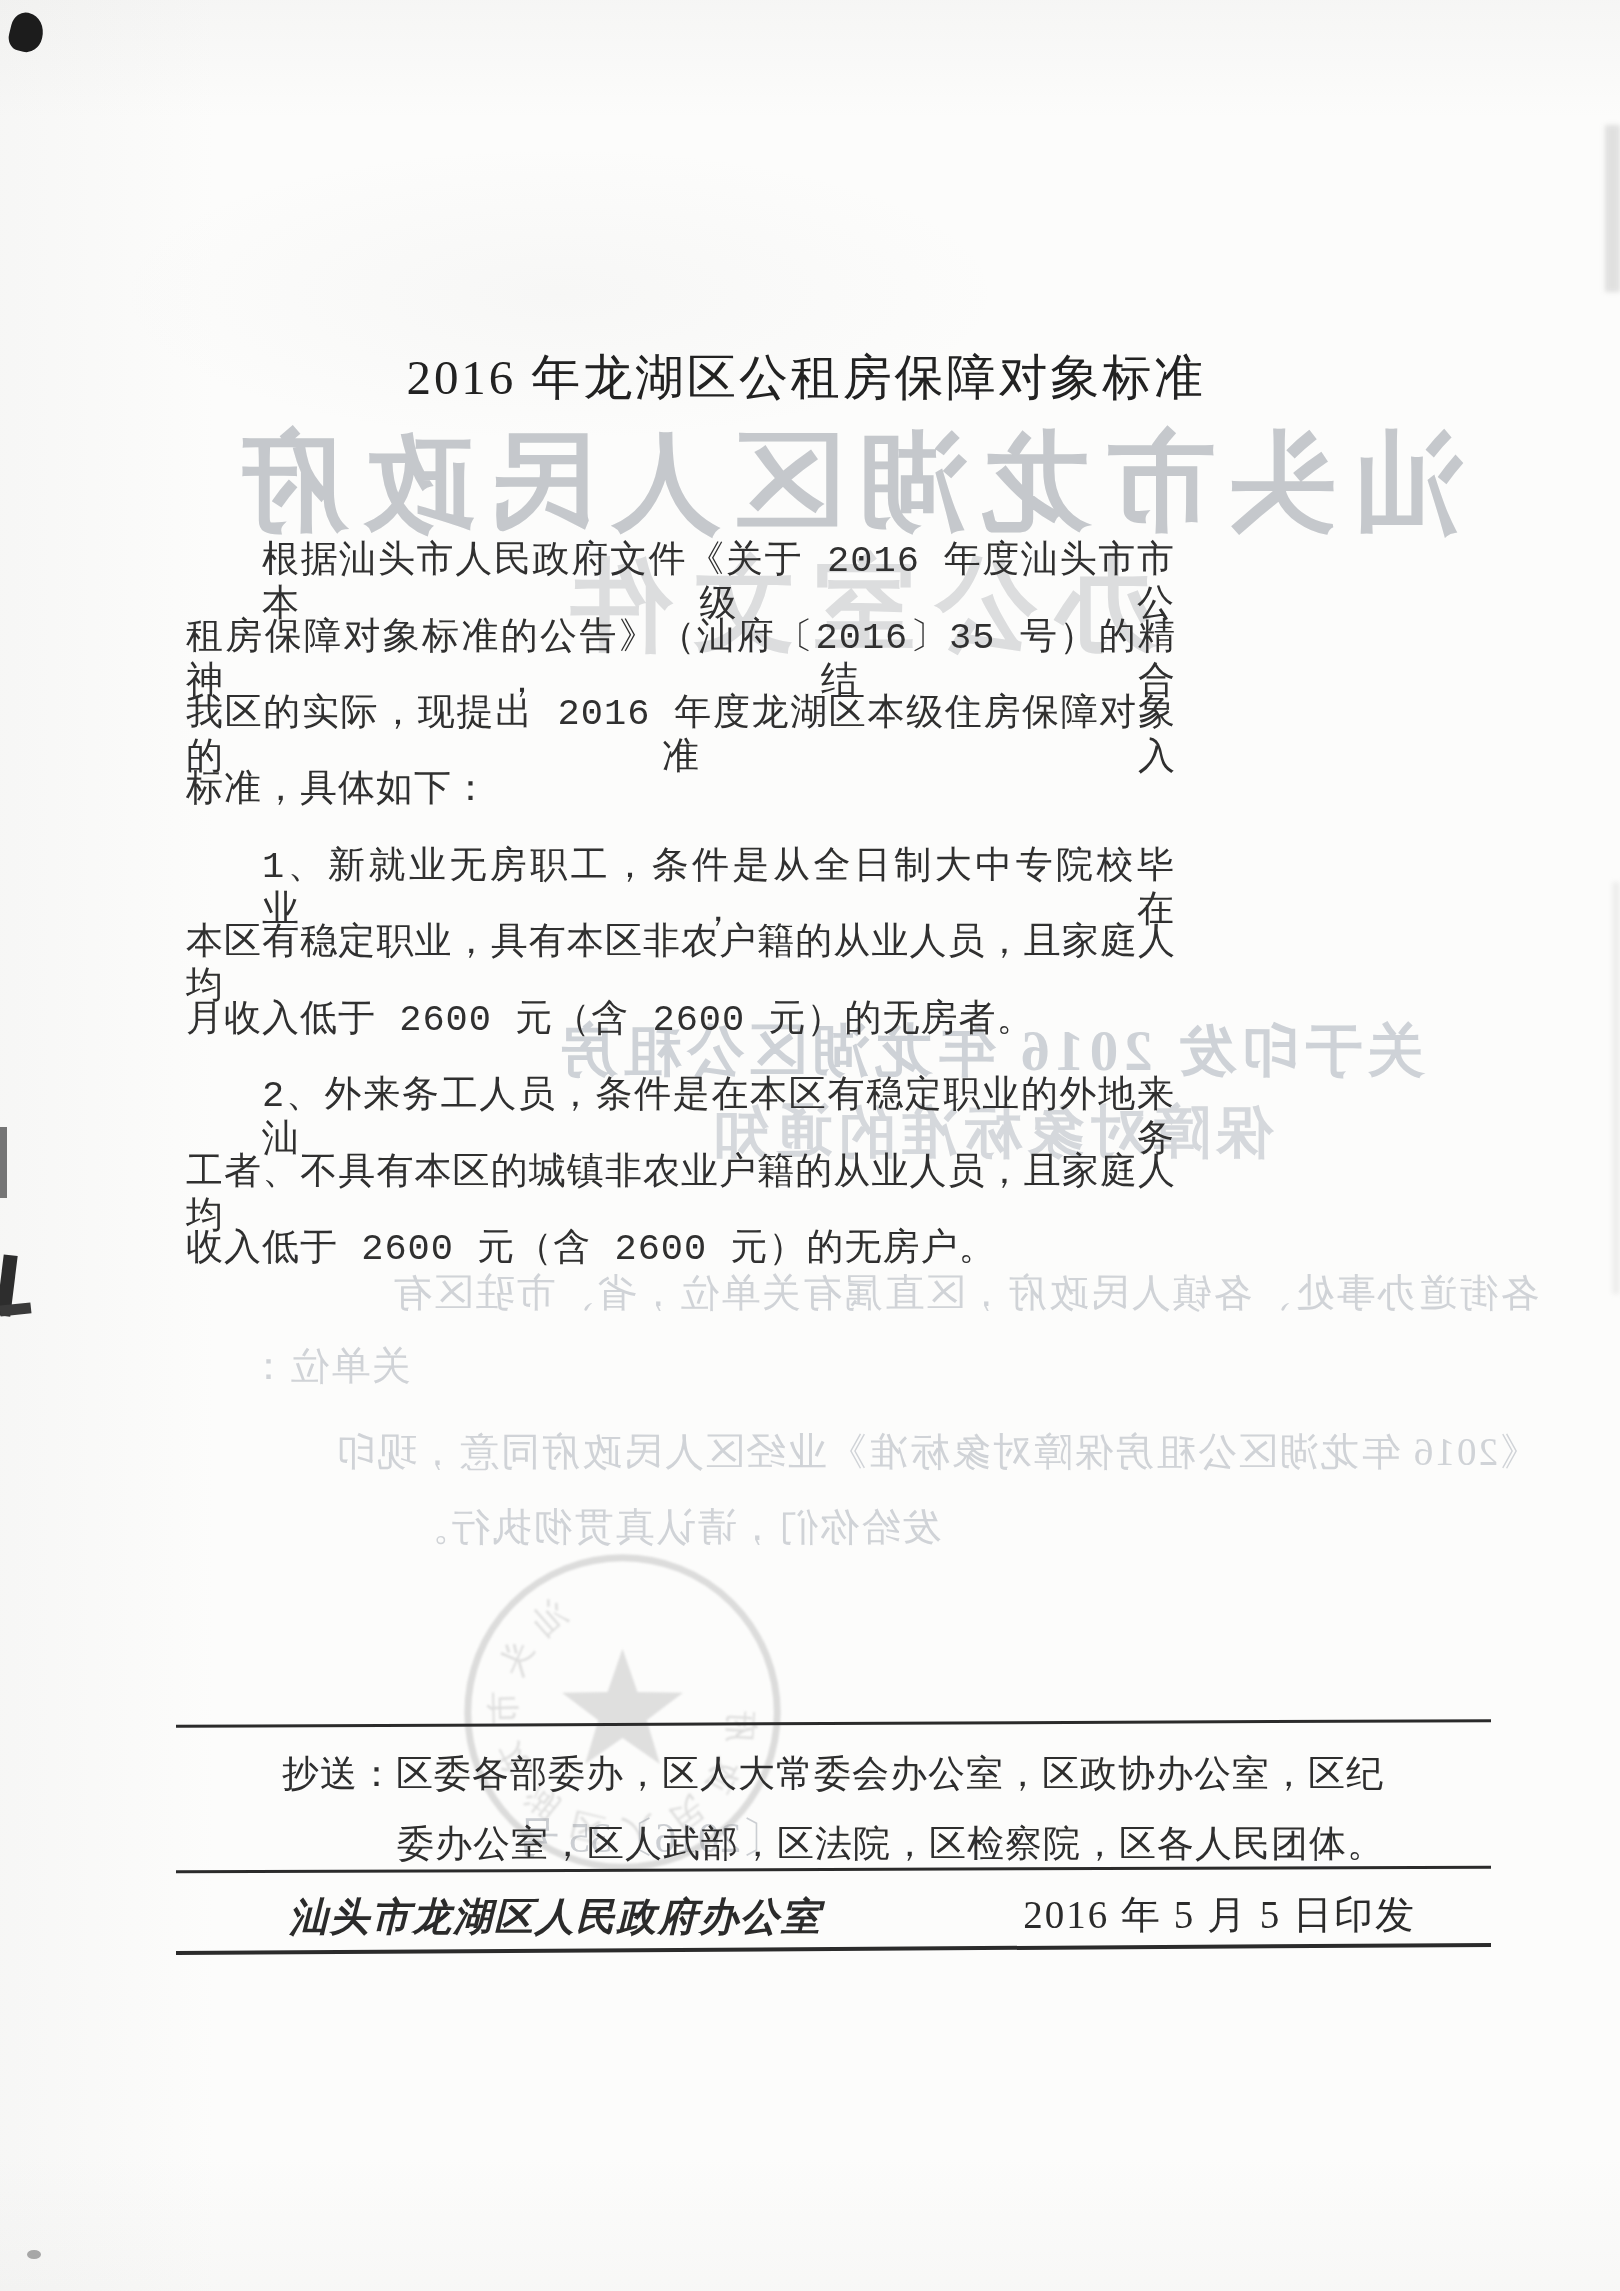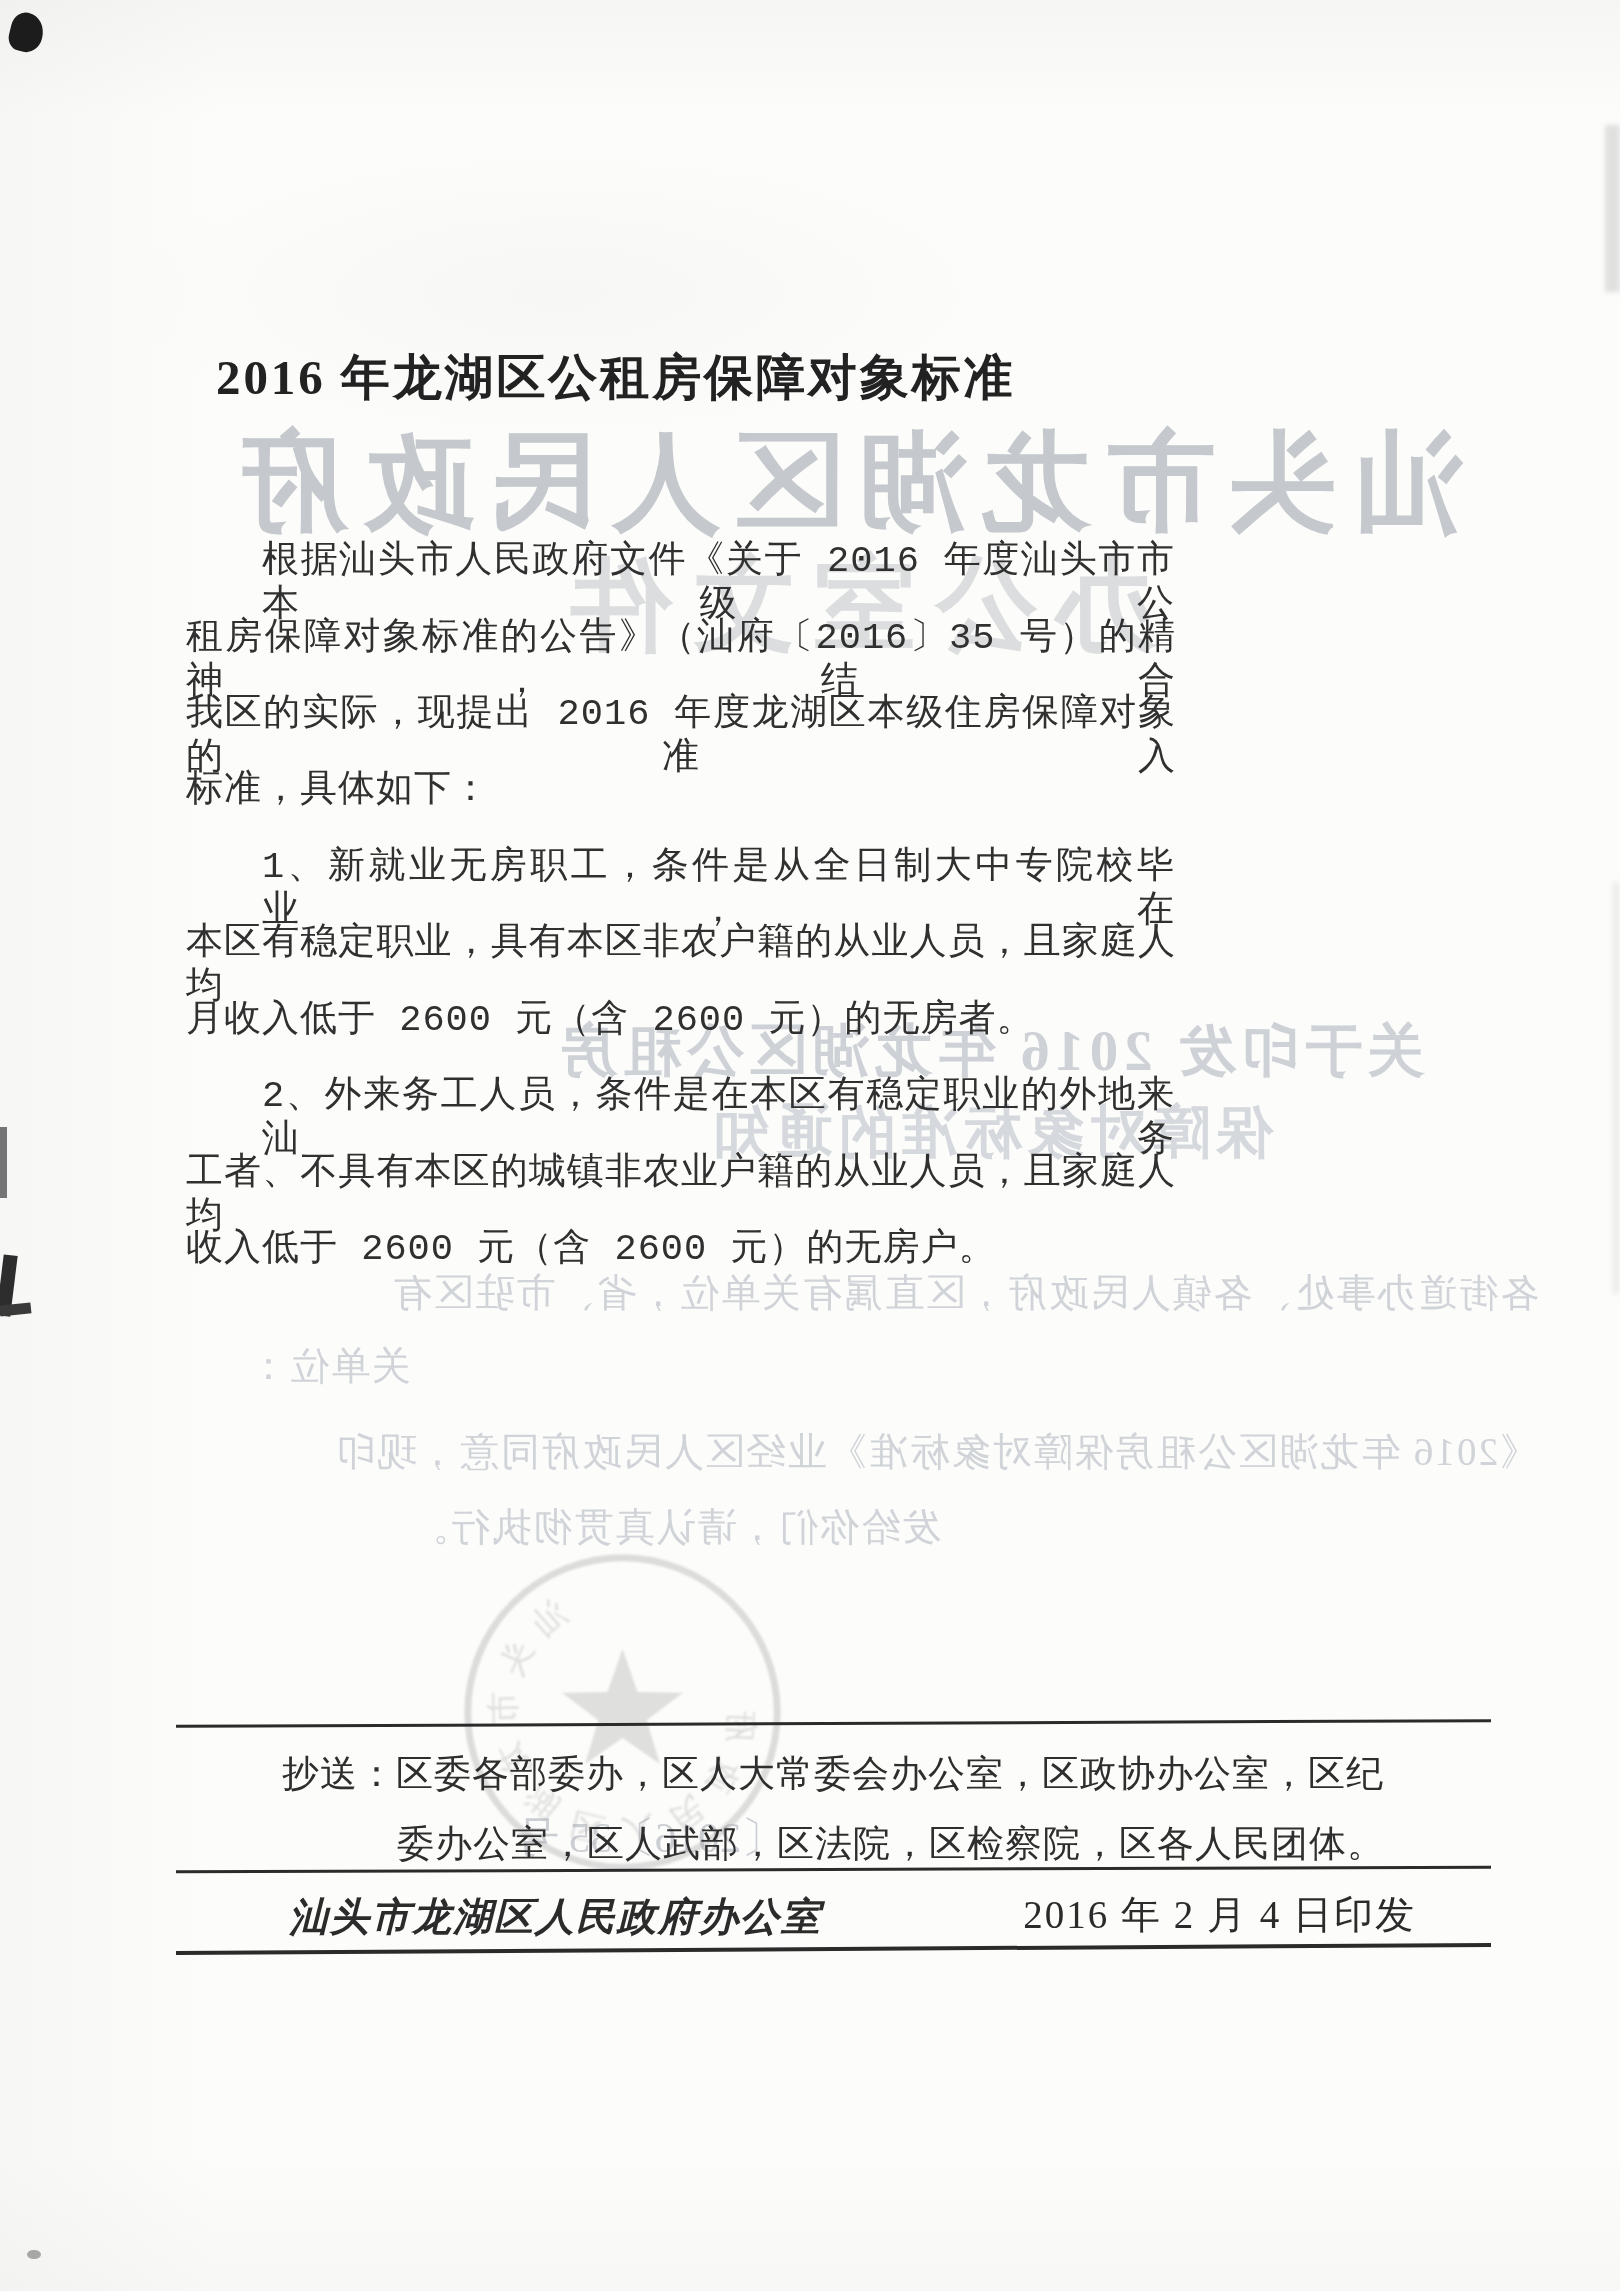--- a/index.html
+++ b/index.html
@@ -58,22 +58,22 @@
 
   .ghost-seal{
     position:absolute;left:456px;top:1546px;width:333px;height:333px;
     opacity:0.34;transform:scaleX(-1);filter:blur(1px);z-index:1;pointer-events:none;
   }
 
   
   .content{position:absolute;left:0;top:0;width:100%;height:100%;z-index:2;}
   .doc-title{
     position:absolute;left:216px;top:345px;width:990px;
-    margin:0;text-align:left;
-    font-size:49px;font-weight:bold;letter-spacing:2.9px;color:#222;
+    margin:0;text-align:right;
+    font-size:49px;font-weight:normal;letter-spacing:2.9px;color:#222;
   }
   .bline{
     position:absolute;left:186px;width:990px;
     font-size:37px;line-height:1.2;color:#303030;letter-spacing:1px;font-family:Liberation Mono, monospace;
   }
   .bline.full{text-align:justify;text-align-last:justify;}
   .bline.indent{padding-left:76px;width:913px;}
 
   .rule{position:absolute;left:176px;width:1315px;height:2.9px;background:#2b2b2b;}
   .rule.r1{top:1722px;transform:rotate(-0.25deg);}
@@ -140,18 +140,18 @@
     <div class="bline" style="top:998px">月收入低于 2600 元（含 2600 元）的无房者。</div>
     <div class="bline full indent" style="top:1074px">2、外来务工人员，条件是在本区有稳定职业的外地来汕务</div>
     <div class="bline full" style="top:1151px">工者、不具有本区的城镇非农业户籍的从业人员，且家庭人均</div>
     <div class="bline" style="top:1227px">收入低于 2600 元（含 2600 元）的无房户。</div>
 
     <div class="rule r1"></div>
     <div class="copy1">抄送：区委各部委办，区人大常委会办公室，区政协办公室，区纪</div>
     <div class="copy2">委办公室，区人武部，区法院，区检察院，区各人民团体。</div>
     <div class="rule r2"></div>
     <div class="issuer">汕头市龙湖区人民政府办公室</div>
-    <div class="printdate">2016 年 2 月 4 日印发</div>
+    <div class="printdate">2016 年 5 月 5 日印发</div>
     <div class="rule r3"></div>
 
   </div>
 </div>
 
 
 </body></html>

